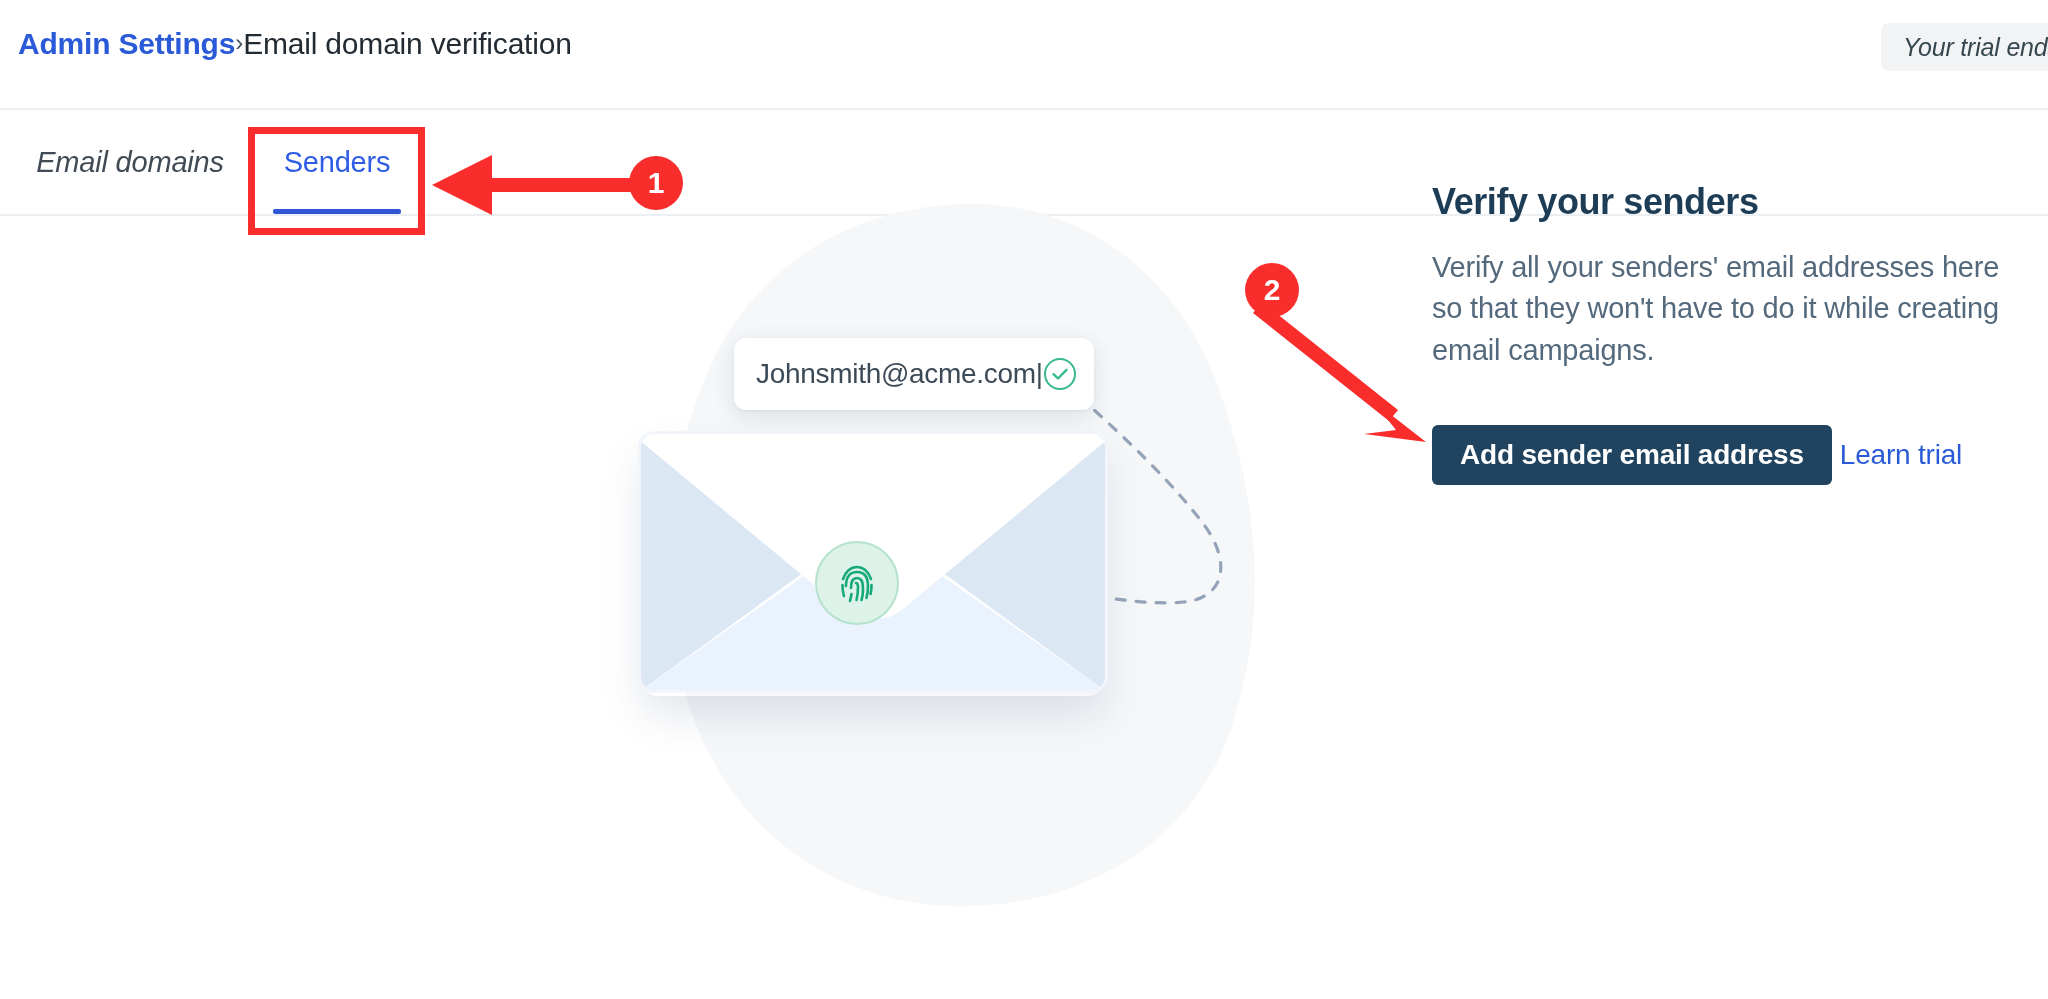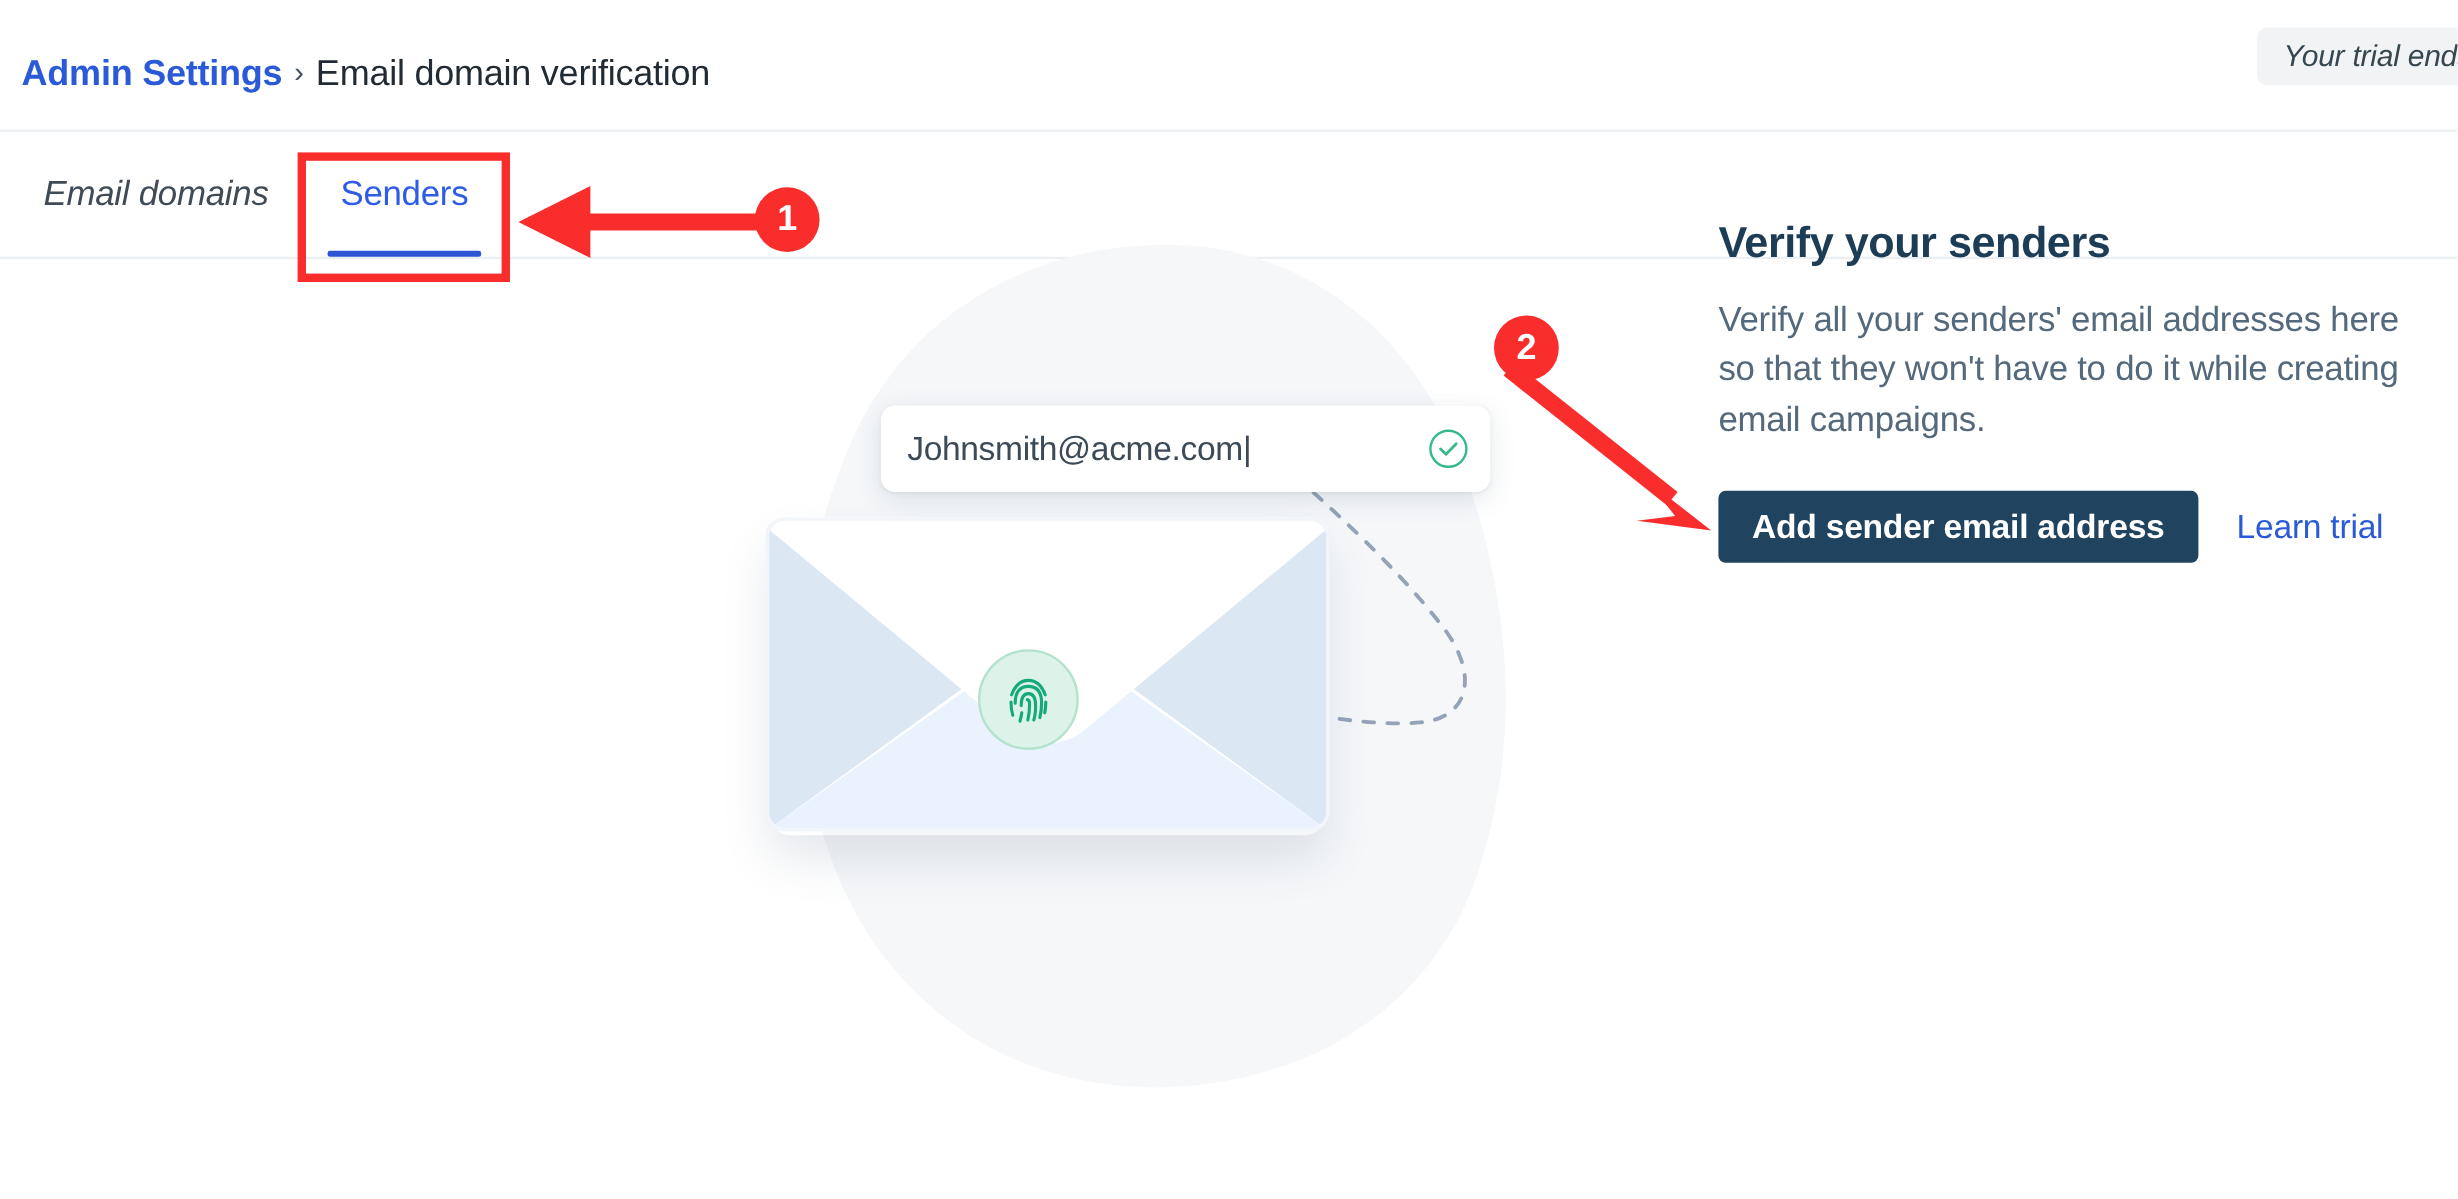--- a/index.html
+++ b/index.html
@@ -23,23 +23,22 @@
     width: 2048px; height: 110px;
     border-bottom: 2px solid #ecf0f3;
     box-sizing: border-box;
     background: #fff;
   }
   #breadcrumb {
     position: absolute;
     left: 18px; top: 27px;
     display: flex;
     align-items: center;
-    gap: 10px;
+    gap: 0;
     white-space: nowrap;
-    margin-top: 18px;
   }
   .crumb-link {
     font-size: 30px;
     font-weight: 700;
     color: #2a5ad7;
     letter-spacing: -0.2px;
     cursor: pointer;
   }
   .crumb-sep {
     font-size: 24px;
@@ -129,21 +128,21 @@
     width: 680px; height: 740px;
   }
   #dashed-path {
     position: absolute;
     left: 380px; top: 140px;
     width: 320px; height: 300px;
   }
   #email-field {
     position: absolute;
     left: 114px; top: 152px;
-    width: 508px; height: 72px;
+    width: 360px; height: 72px;
     background: #ffffff;
     border-radius: 12px;
     box-shadow: 0 6px 22px rgba(56,78,104,0.13), 0 1px 3px rgba(56,78,104,0.07);
     display: flex;
     align-items: center;
     box-sizing: border-box;
     padding: 0 18px 0 22px;
   }
   #email-field .email-text {
     font-size: 28px;
@@ -194,24 +193,24 @@
   }
   #panel-desc {
     margin: 24px 0 0 0;
     font-size: 29px;
     line-height: 1.42;
     color: #54697c;
     letter-spacing: -0.2px;
     width: 590px;
   }
   #panel-actions {
-    margin-top: 38px;
-    display: flex;
-    align-items: center;
-    gap: 32px;
+    margin-top: 54px;
+    display: flex;
+    align-items: center;
+    gap: 8px;
   }
   #add-sender-button {
     background: #20445f;
     color: #ffffff;
     font-size: 28px;
     font-weight: 700;
     letter-spacing: -0.2px;
     border: none;
     border-radius: 6px;
     padding: 0 28px;

